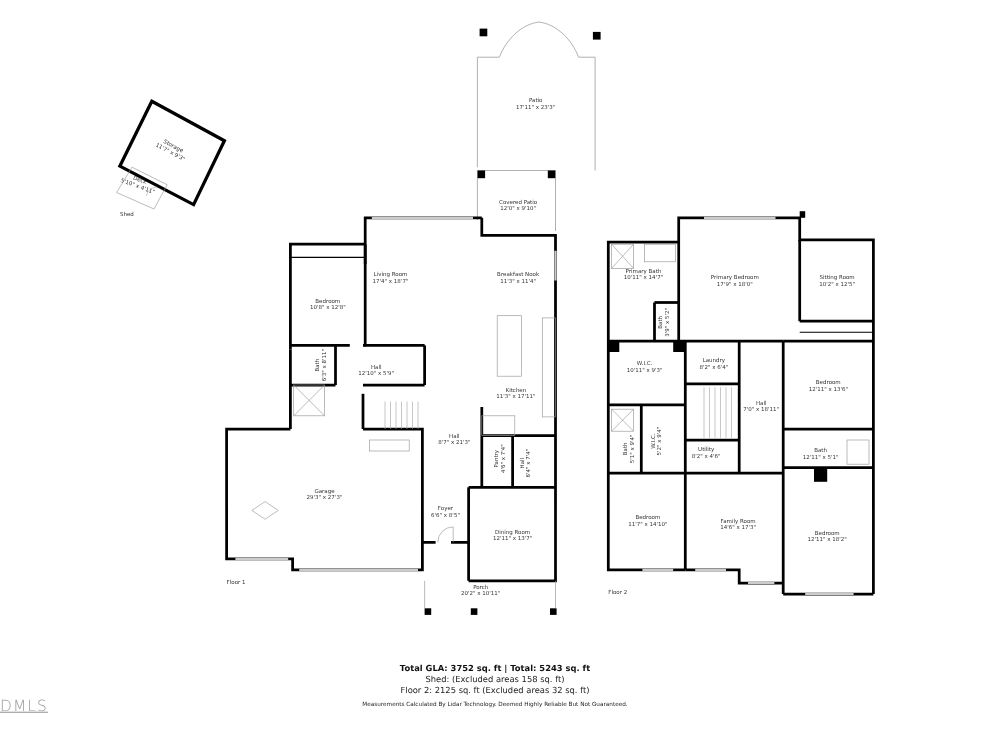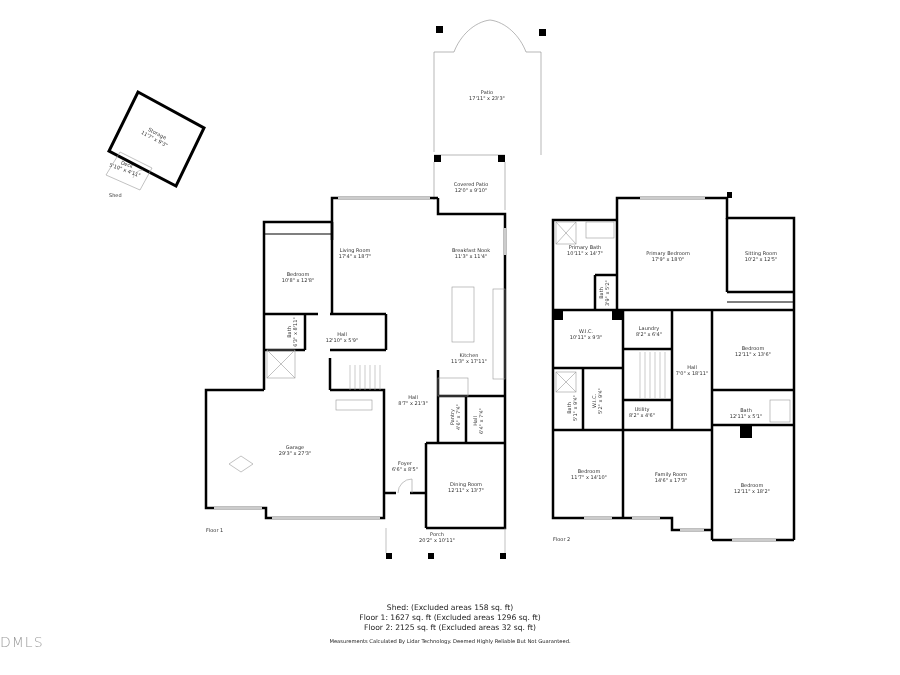--- a/index.html
+++ b/index.html
@@ -6,21 +6,21 @@
     body { width: 900px; height: 675px; position: relative; overflow: hidden; font-family: "DejaVu Sans", sans-serif; color: #222; }
     svg.plan { position: absolute; left: 0; top: 0; }
     .lbl { position: absolute; font-size: 5px; line-height: 6px; text-align: center; color: #333; white-space: nowrap; transform: translate(-50%, -50%); font-family: "DejaVu Sans", sans-serif; }
     .lbl.rot { transform: translate(-50%, -50%) rotate(-90deg); }
     .lbl span { display: block; }
     .floor-lbl { position: absolute; font-size: 5px; color: #333; font-family: "DejaVu Sans", sans-serif; }
     .summary { position: absolute; left: 250px; width: 400px; text-align: center; top: 603px; font-family: "DejaVu Sans", sans-serif; }
     .summary .total { font-weight: bold; font-size: 7.6px; line-height: 10px; color: #111; }
     .summary .line { font-size: 7.6px; line-height: 10px; color: #222; text-align: center; }
     .summary .note { font-size: 5.2px; margin-top: 5px; color: #222; }
-    .mls { position: absolute; left: 0; top: 634px; font-size: 14px; color: #999; letter-spacing: 1px; font-family: "DejaVu Sans", sans-serif; font-weight: 300; }
+    .mls { position: absolute; left: 0; top: 634px; font-size: 14px; color: #999; letter-spacing: 1px; font-family: "DejaVu Sans", sans-serif; font-weight: 300; text-decoration: underline; }
   </style>
 </head>
 <body>
 
 <svg class="plan" width="900" height="675" viewBox="0 0 900 675">
 
   <g>
     <polygon points="138,92 204,128 176,186 109,151" fill="none" stroke="#000" stroke-width="3"></polygon>
     <polygon points="120,152 152,168 140,190 106,175" fill="none" stroke="#999" stroke-width="0.6"></polygon>
     <path d="M133,178 A10,10 0 0 1 143,170" fill="none" stroke="#999" stroke-width="0.5"></path>
@@ -288,19 +288,19 @@
     <span>Family Room</span>
     <span>14'6" x 17'3"</span>
   </div>
 <div class="lbl" style="left:752px;top:488px;">
     <span>Bedroom</span>
     <span>12'11" x 18'2"</span>
   </div>
 <div class="floor-lbl" style="left:553px;top:536px;">Floor 2</div>
 
 <div class="summary">
+  <div class="total">Total GLA: 3752 sq. ft | Total: 5243 sq. ft</div>
   <div class="line">Shed: (Excluded areas 158 sq. ft)</div>
-  <div class="line">Floor 1: 1627 sq. ft (Excluded areas 1296 sq. ft)</div>
   <div class="line">Floor 2: 2125 sq. ft (Excluded areas 32 sq. ft)</div>
   <div class="note">Measurements Calculated By Lidar Technology. Deemed Highly Reliable But Not Guaranteed.</div>
 </div>
 
 <div class="mls">DMLS</div>
 
 </body></html>

